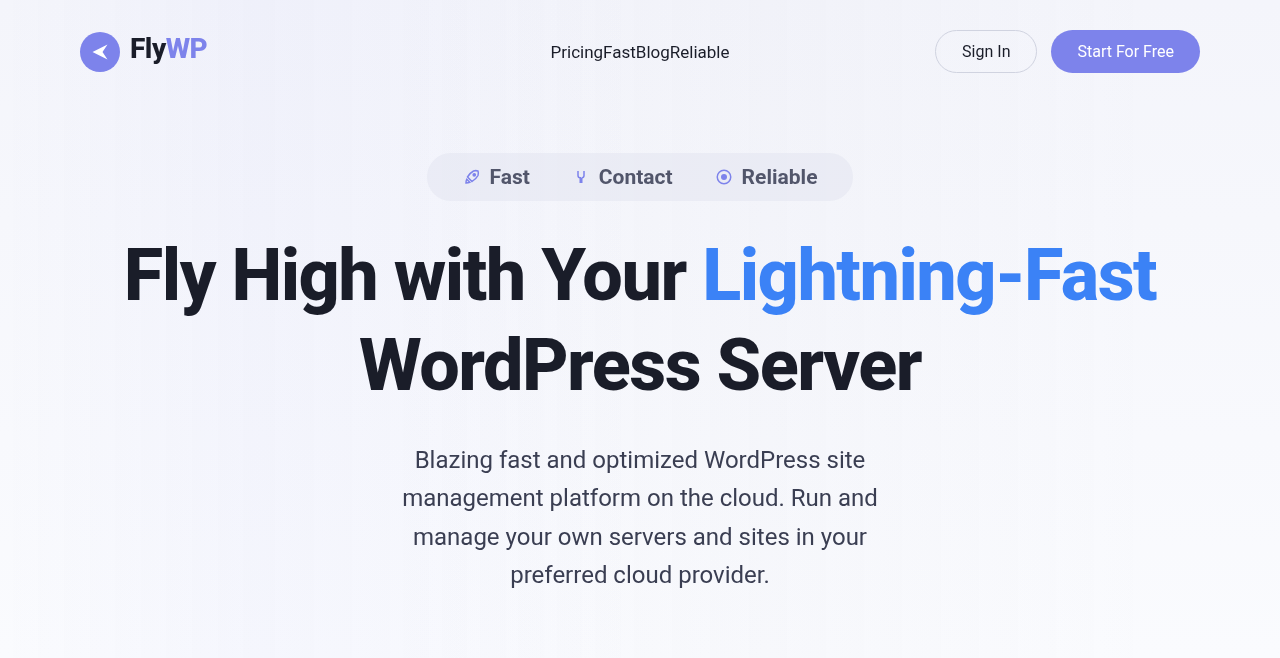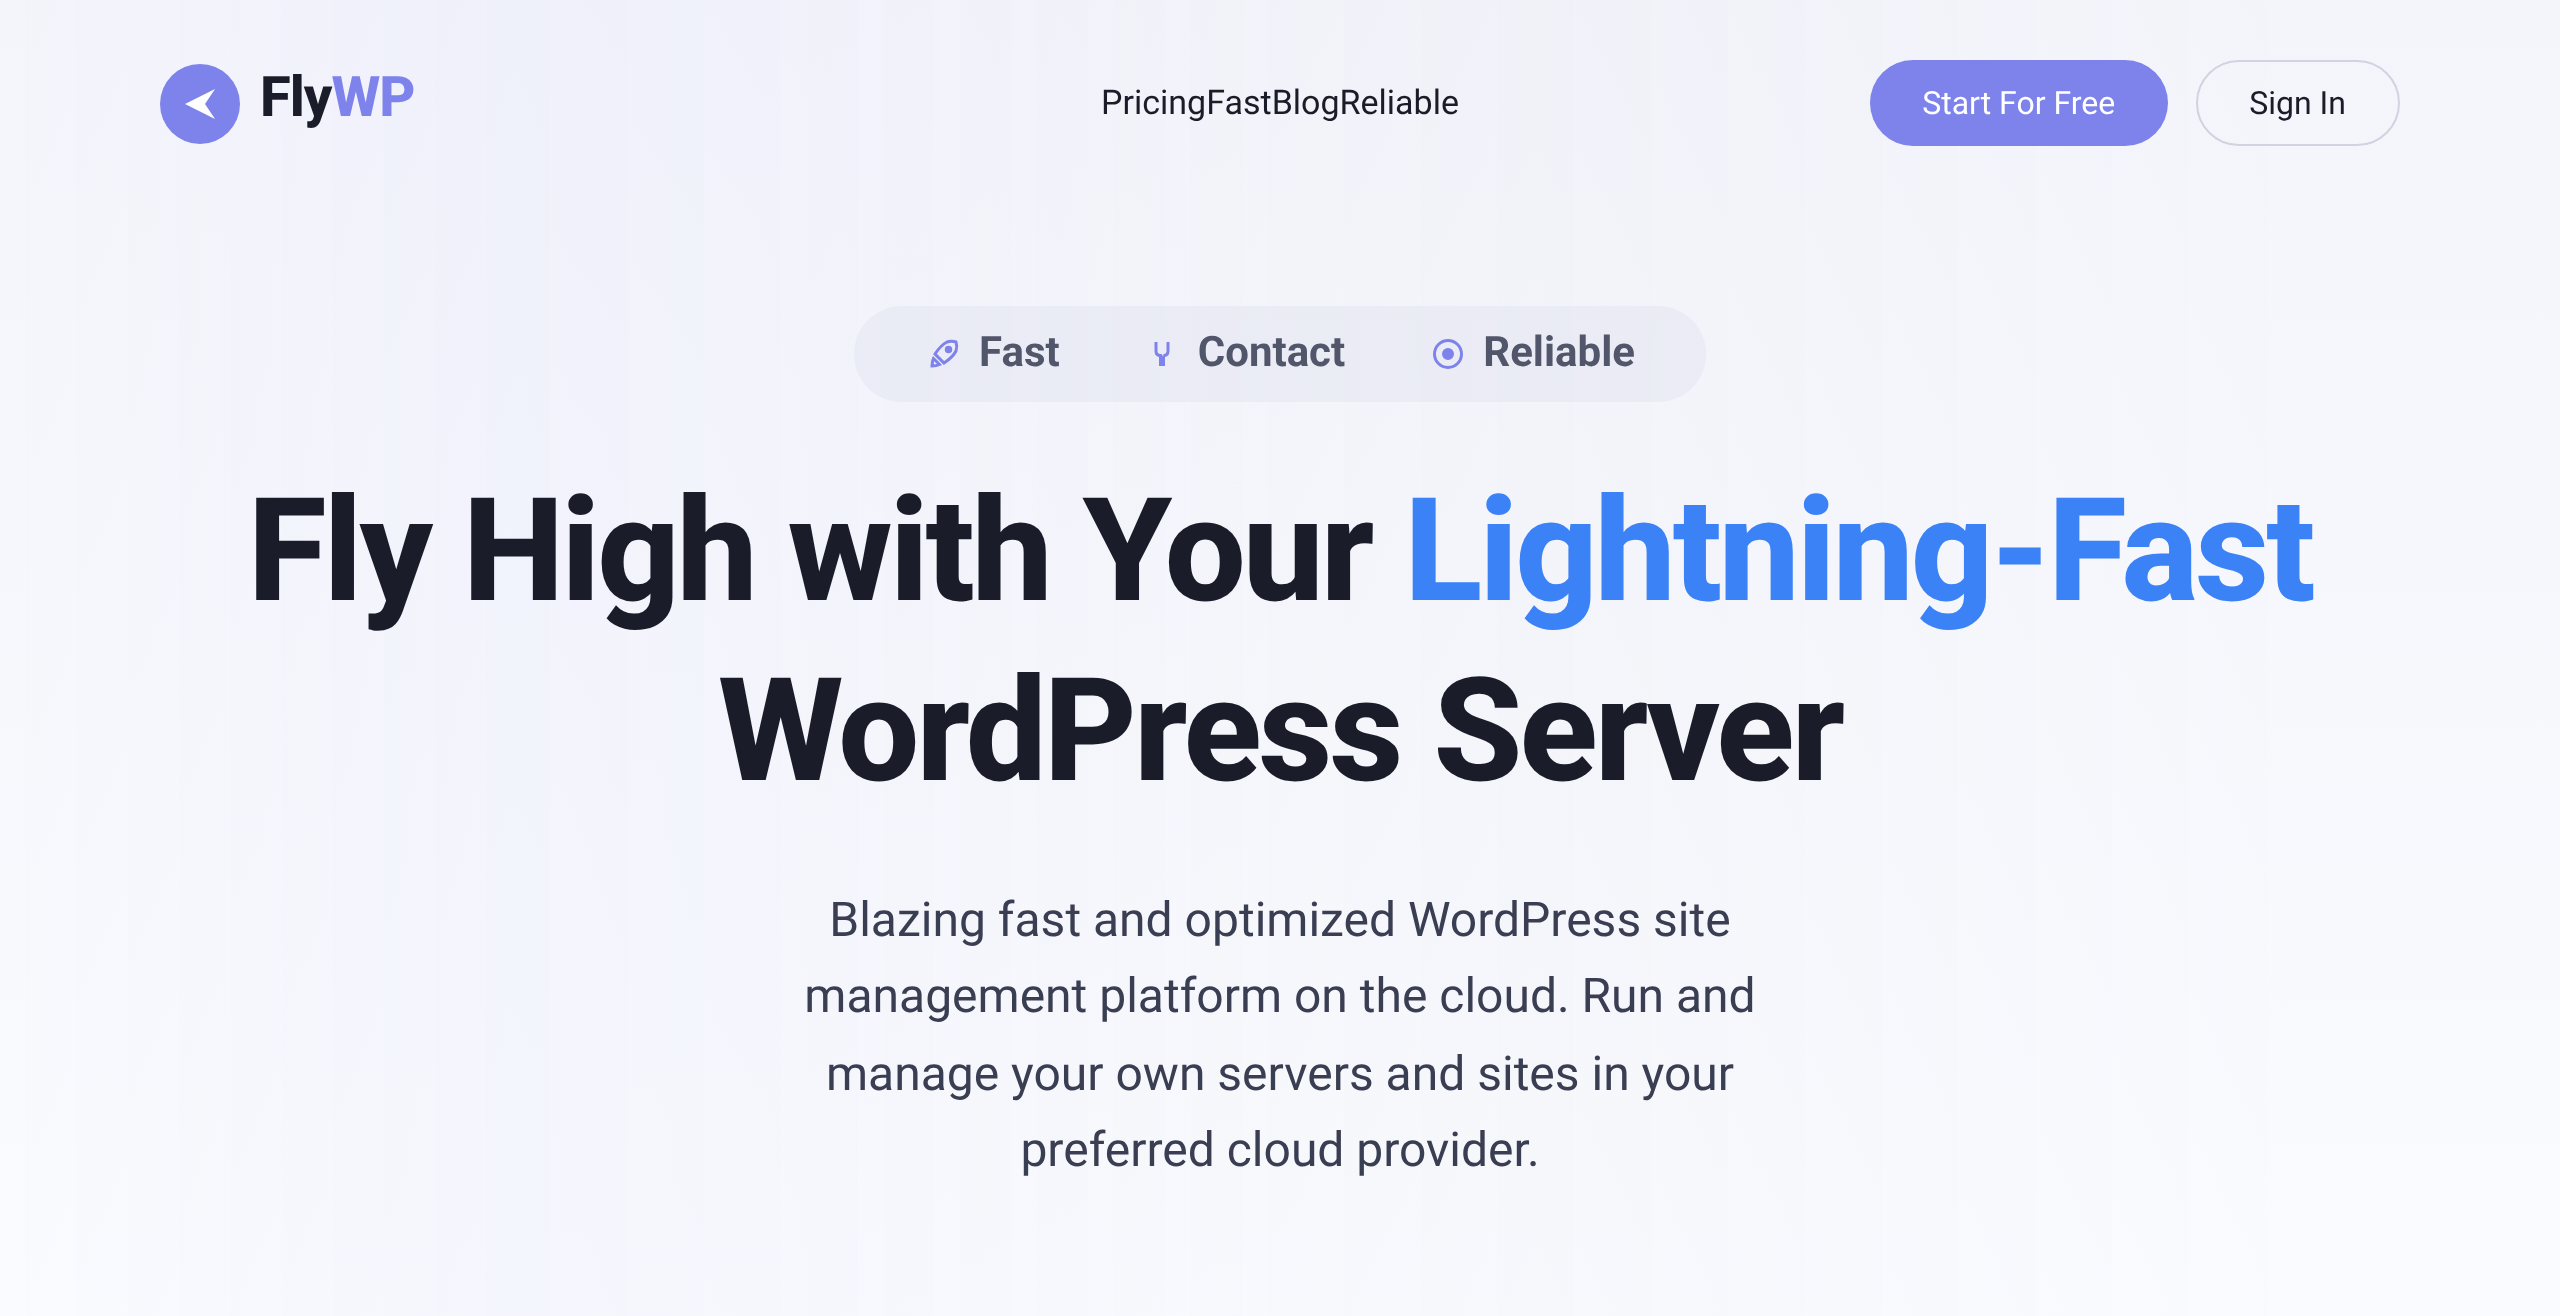--- a/index.html
+++ b/index.html
@@ -187,22 +187,22 @@
     </div>
 
     <nav class="nav">
       <a href="#">Pricing</a>
       <a href="#">Fast</a>
       <a href="#">Blog</a>
       <a href="#">Reliable</a>
     </nav>
 
     <div class="actions">
+      <a href="#" class="btn btn-outline">Sign In</a>
       <a href="#" class="btn btn-primary">Start For Free</a>
-      <a href="#" class="btn btn-outline">Sign In</a>
     </div>
   </header>
 
   <section class="hero">
     <div class="pills">
       <div class="pill">
         <span class="pill-icon">
           <svg width="18" height="18" viewBox="0 0 24 24" fill="none" stroke="#7d83eb" stroke-width="2">
             <path d="M5 15c-1 2-1 5-1 5s3 0 5-1l-4-4z"></path>
             <path d="M14 4c3-1 6 0 6 0s1 3 0 6c-2 4-8 8-8 8l-6-6s4-6 8-8z"></path>

